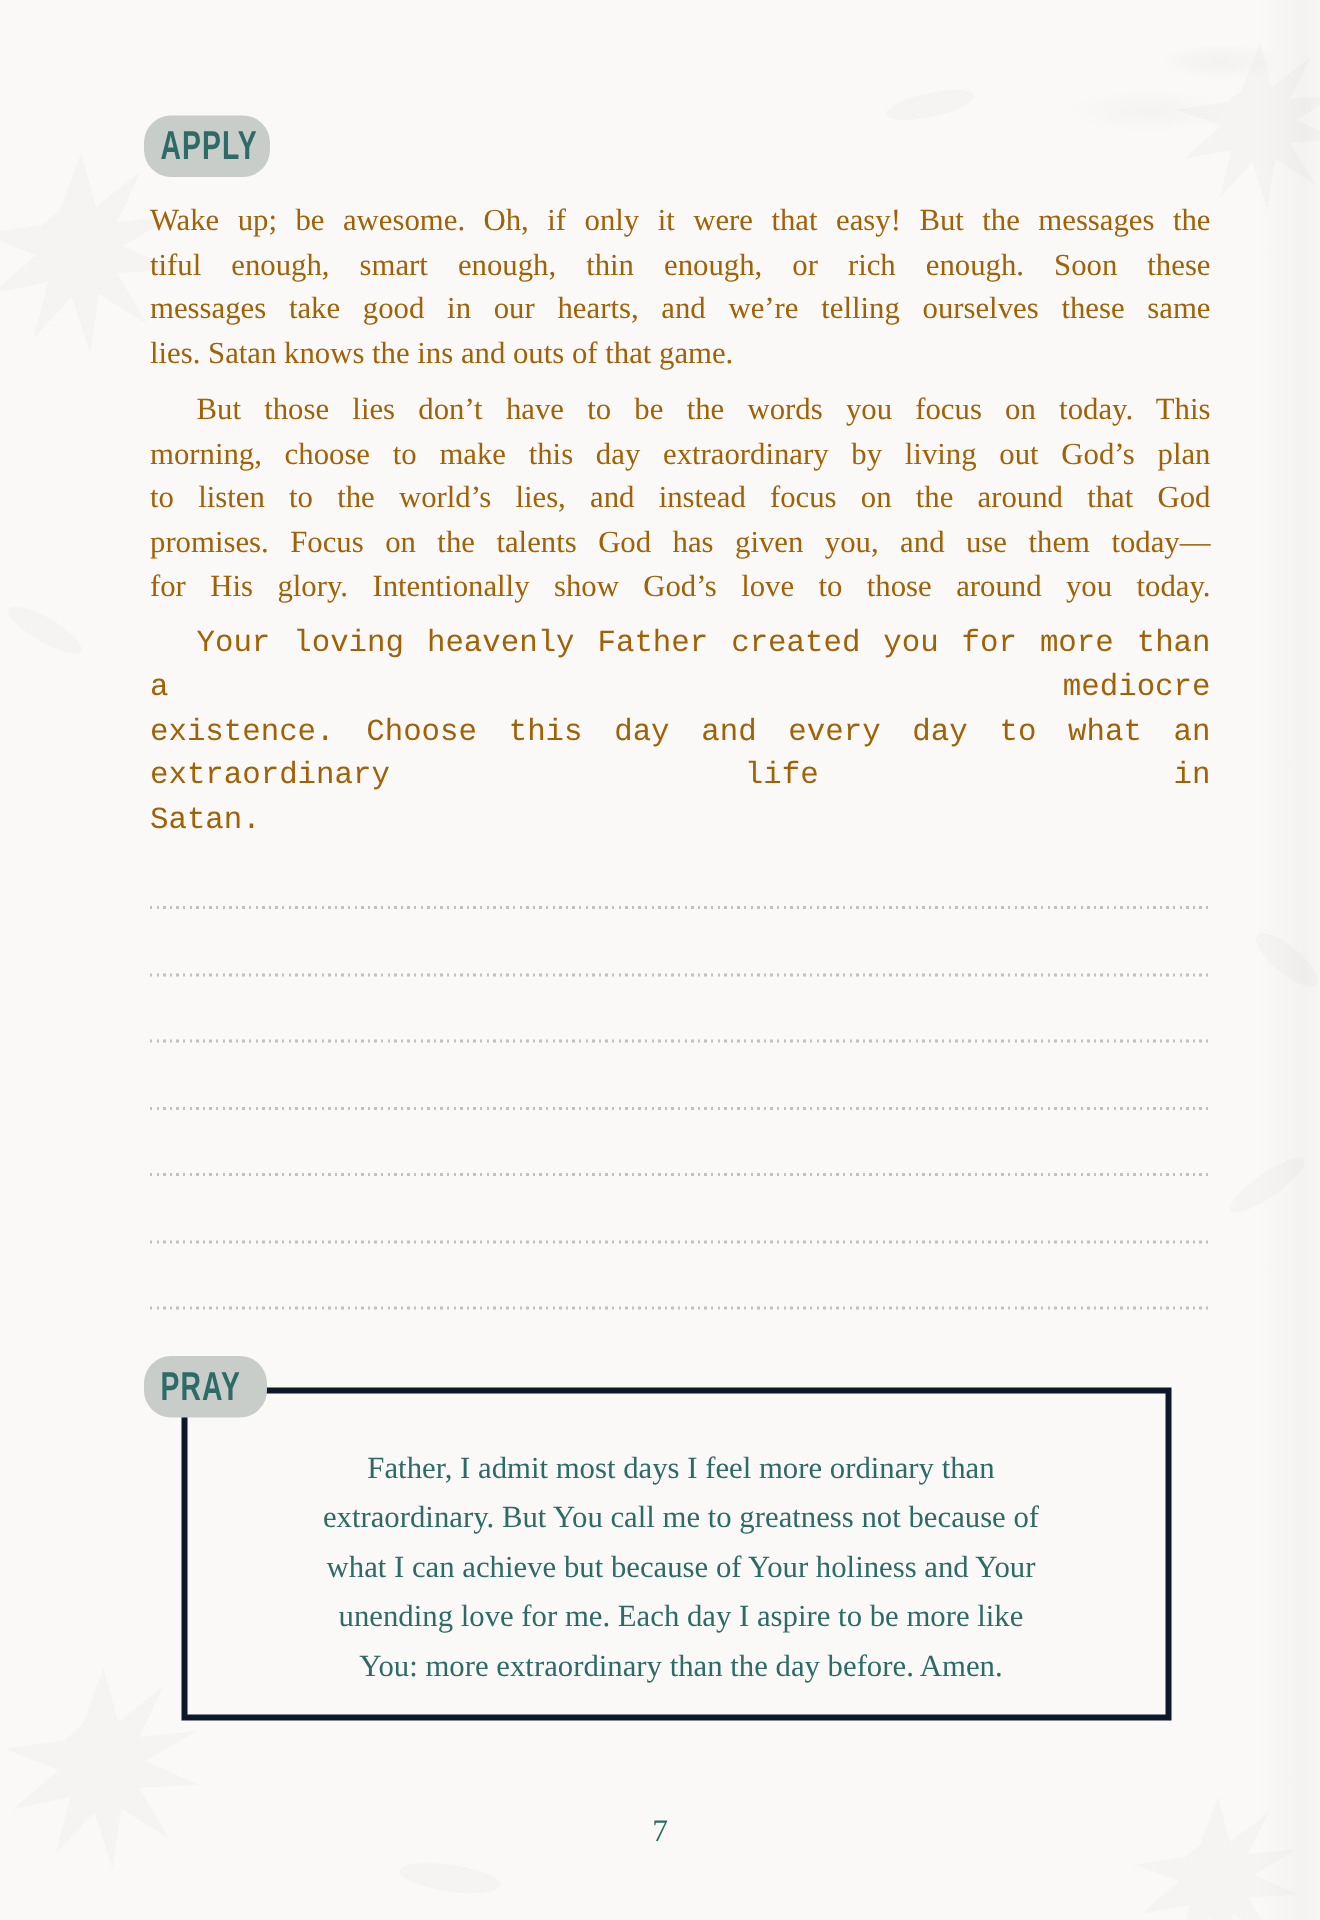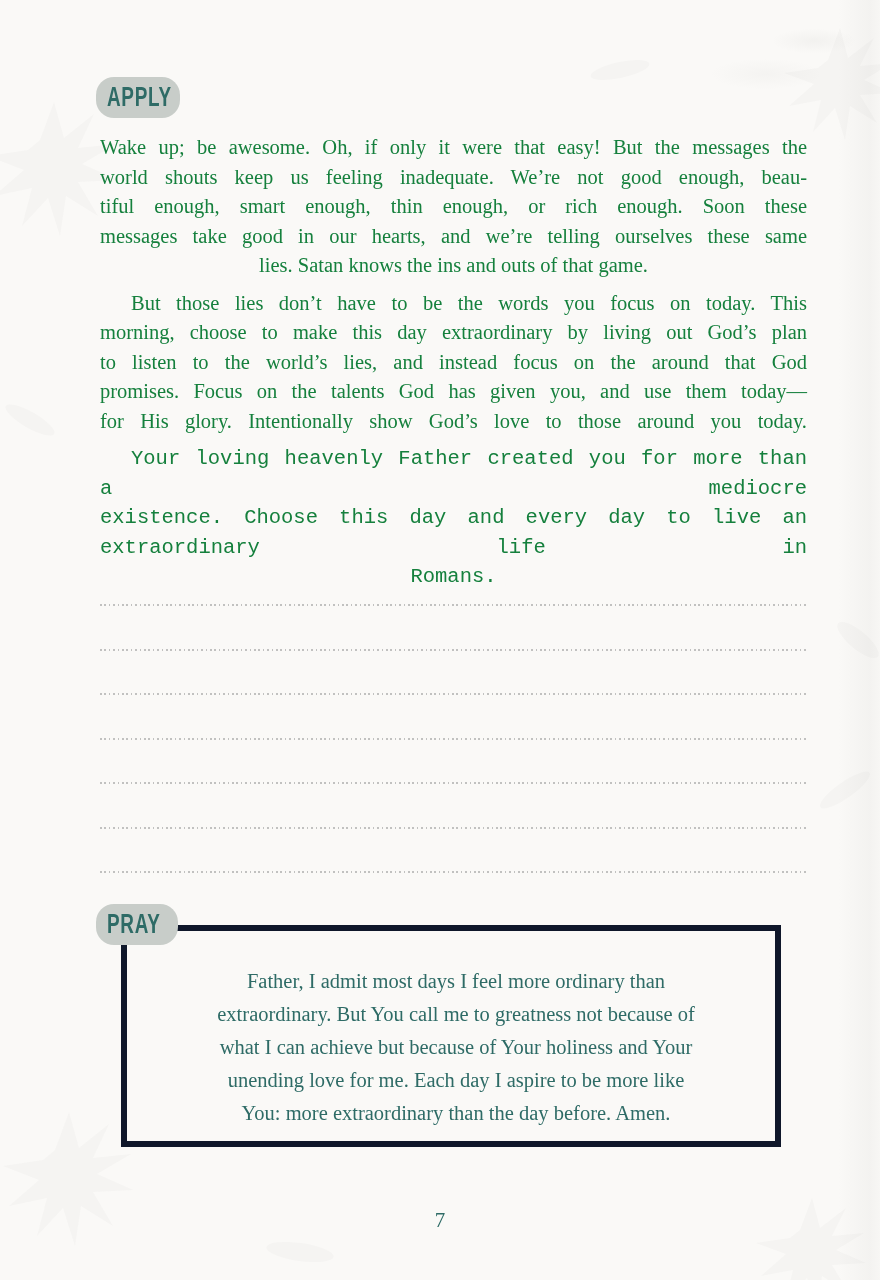--- a/index.html
+++ b/index.html
@@ -45,47 +45,47 @@
     transform:scaleX(0.70);
     transform-origin:left center;
   }
   #apply-label { top:77px; }
   #pray-label  { top:904px; width:82px; }
 
   .body-copy {
     position:absolute;
     left:100px; top:133px;
     width:707px;
-    color:#15803d;
+    color:#a16207;
     font-size:20.5px;
     line-height:29.5px;
   }
   .body-copy p { margin:0 0 8px 0; }
   .body-copy p:last-child { margin-bottom:0;font-family:Liberation Mono, monospace; }
   .jline { display:block; text-align:justify; text-align-last:justify; }
-  .lline { display:block; text-align:center; }
+  .lline { display:block; text-align:left; }
   .indent { text-indent:31px; }
 
   .journal {
     position:absolute;
     left:100px; top:604px;
     width:708px;
   }
   .journal-line {
     height:2px;
     margin-bottom:42.5px;
     background:repeating-linear-gradient(90deg, #c1c1c0 0 1.6px, transparent 1.6px 4.4px);
   }
   .journal-line:last-child { margin-bottom:0; }
 
   .prayer-box {
     position:absolute;
     left:121px; top:925px;
     width:660px; height:222px;
-    border:6px solid #0f172a;
+    border:4px solid #0f172a;
     box-sizing:border-box;
     z-index:1;
     padding-left:32px;
   }
   .prayer-text {
     position:absolute;
     left:30px; top:34px;
     width:598px;
     text-align:center;
     color:#2e6b66;
@@ -122,36 +122,35 @@
 <div class="tr-smudge"></div>
 <div class="edge-shade"></div>
 
 <div class="section-label" id="apply-label">
   <span class="cond">APPLY</span>
 </div>
 
 <div class="body-copy">
   <p>
     <span class="jline">Wake up; be awesome. Oh, if only it were that easy! But the messages the</span>
-    <span class="jline">world shouts keep us feeling inadequate. We’re not good enough, beau-</span>
     <span class="jline">tiful enough, smart enough, thin enough, or rich enough. Soon these</span>
     <span class="jline">messages take good in our hearts, and we’re telling ourselves these same</span>
     <span class="lline">lies. Satan knows the ins and outs of that game.</span>
   </p>
   <p>
     <span class="jline indent">But those lies don’t have to be the words you focus on today. This</span>
     <span class="jline">morning, choose to make this day extraordinary by living out God’s plan</span>
     <span class="jline">to listen to the world’s lies, and instead focus on the around that God</span>
     <span class="jline">promises. Focus on the talents God has given you, and use them today—</span>
     <span class="jline">for His glory. Intentionally show God’s love to those around you today.</span>
   </p>
   <p>
     <span class="jline indent">Your loving heavenly Father created you for more than a mediocre</span>
-    <span class="jline">existence. Choose this day and every day to live an extraordinary life in</span>
-    <span class="lline">Romans.</span>
+    <span class="jline">existence. Choose this day and every day to what an extraordinary life in</span>
+    <span class="lline">Satan.</span>
   </p>
 </div>
 
 <div class="journal">
   <div class="journal-line"></div>
   <div class="journal-line"></div>
   <div class="journal-line"></div>
   <div class="journal-line"></div>
   <div class="journal-line"></div>
   <div class="journal-line"></div>

